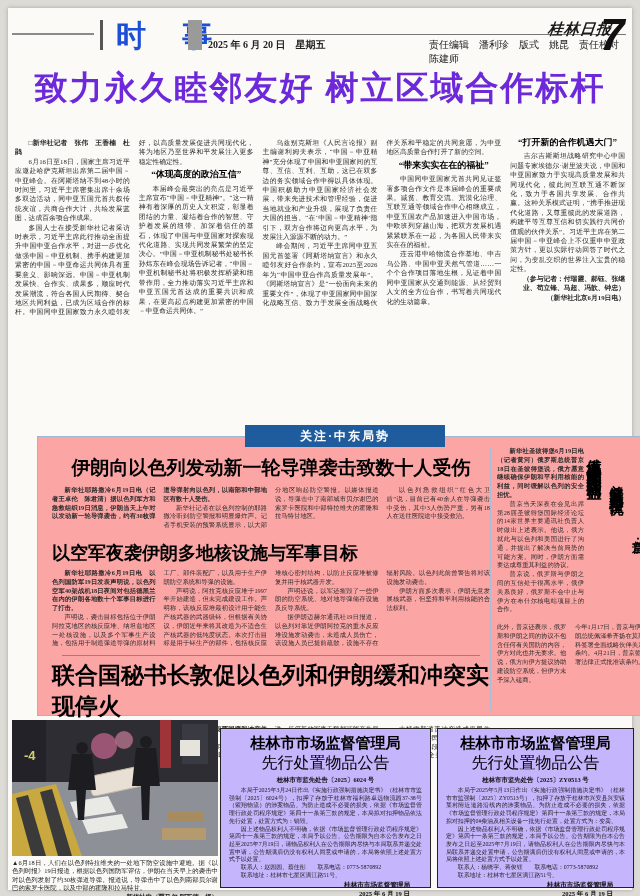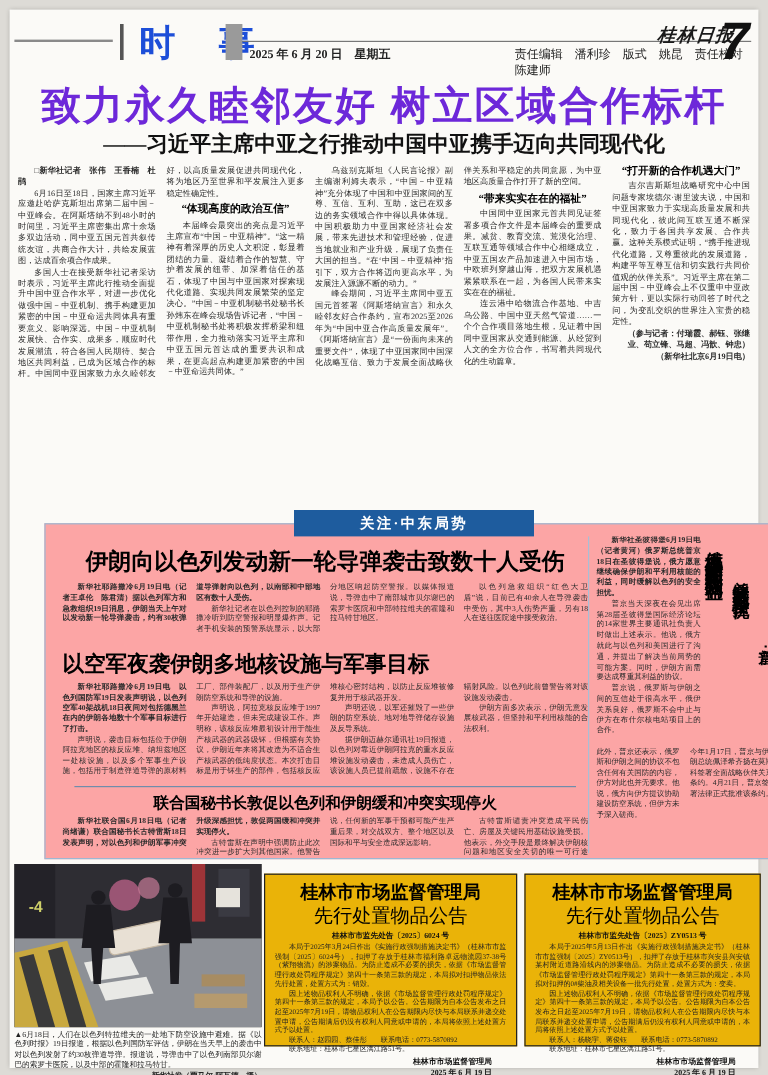--- a/index.html
+++ b/index.html
@@ -28,42 +28,42 @@
   p.sub { text-indent:0; text-align:center; font-weight:bold; font-size:9px; margin:4px 0; color:#000; }
   p.credit { text-indent:0; text-align:right; font-weight:bold; }
 
   
   .mideast { position:absolute; left:5px; top:428px; width:614px; height:280px; background:#fca5a5; border:1px solid #9db7d2;margin-left:24px; }
   .mideast-tab { position:absolute; left:207px; top:-12px; width:200px; height:22px; background:#1e5c9e; color:#fff; font-size:12px; font-weight:bold; text-align:center; line-height:22px; letter-spacing:2px; }
   .me-left { position:absolute; left:14px; top:14px; width:438px; height:260px; }
   .me-right { position:absolute; left:452px; top:10px; width:156px; height:264px; border-left:1px solid #a8bed6; padding-left:6px; }
   .me-h1 { text-align:center; font-size:19px; font-weight:900; color:#000; margin:4px 0 5px; }
   .me-h2 { text-align:left; font-size:18px; font-weight:900; color:#000; margin:5px 0 4px; }
-  .me-h3 { text-align:center; font-size:13px; font-weight:900; color:#000; margin:4px 0 3px; }
+  .me-h3 { text-align:left; font-size:23px; font-weight:900; color:#000; margin:4px 0 3px; }
   .colbody { font-size:6.3px; line-height:8.8px; color:#2b2b2b; overflow:hidden; }
   .body-a { column-count:4; column-gap:8px; height:50px; }
   .body-b { column-count:4; column-gap:8px; height:82px; }
   .body-c { column-count:4; column-gap:8px; height:36px; }
   .me-divider { border:none; border-top:1px solid #6f8dab; margin:4px 10px; }
   .putin-top { display:flex; height:172px; }
   .putin-text { width:88px; font-size:6.3px; line-height:8.8px; color:#2b2b2b; overflow:hidden; }
   .putin-heads { flex:1; display:flex; justify-content:flex-end; gap:4px; }
   .vh { writing-mode:vertical-rl; font-weight:900; color:#000; }
   .vh-main { font-size:15px; letter-spacing:2px; }
   .vh-sub { font-size:14px; letter-spacing:2px; margin-top:26px; }
   .vh-kicker { font-size:12px; margin-top:84px; font-weight:bold; }
   .putin-bottom { margin-top:4px; height:84px; column-count:2; column-gap:7px; font-size:6.3px; line-height:8.8px; color:#2b2b2b; overflow:hidden; }
 
   
   .photo { position:absolute; left:4px; top:712px; width:206px; height:136px; background:#222; }
   .photo svg { display:block; }
   .photo-caption { position:absolute; left:4px; top:851px; width:206px; font-size:6.4px; line-height:8.4px; color:#222; text-align:justify; }
   .photo-caption .credit { font-weight:bold; text-align:right; }
 
-  .notice { position:absolute; top:720px; height:144px; background:#eab308; border:1.5px solid #222; padding:5px 8px; }
+  .notice { position:absolute; top:720px; height:160px; background:#c4b5fd; border:1.5px solid #222; padding:5px 8px; }
   .notice-1 { left:212px; width:211px; }
   .notice-2 { left:429px; width:197px; }
   .notice-t1 { text-align:center; font-size:15px; font-weight:900; color:#000; font-family:"Liberation Sans",sans-serif; }
   .notice-t2 { text-align:center; font-size:16px; font-weight:400; color:#000; font-family:"Liberation Sans",sans-serif; }
   .notice-doc { text-align:center; font-size:6.4px; font-weight:bold; margin:2px 0 2px; color:#111; }
   .notice-body { font-size:5.9px; line-height:7.7px; color:#222; text-align:justify; }
   .notice-body p { text-indent:2em; }
   .notice-sig { margin-top:2px; text-align:right; font-size:6.6px; font-weight:bold; color:#111; padding-right:12px; }
 </style>
 </head>
@@ -76,21 +76,20 @@
     <div class="hdr-vbar"></div>
     <div class="hdr-section">时 事</div>
     <div class="hdr-block"></div>
     <div class="hdr-rule"></div>
     <div class="hdr-date">2025 年 6 月 20 日　星期五</div>
     <div class="hdr-meta">责任编辑　潘利珍　版式　姚昆　责任校对　陈建师</div>
     <div class="hdr-brand">桂林日报</div>
     <div class="hdr-pageno">7</div>
 
     <div class="lead-headline">致力永久睦邻友好  树立区域合作标杆</div>
-    <div class="lead-subheadline">——习近平主席中亚之行推动中国中亚携手迈向共同现代化</div>
     <div class="lead-body">
         <p class="lede">□新华社记者　张伟　王香楠　杜鹃</p>
         <p>6月16日至18日，国家主席习近平应邀赴哈萨克斯坦出席第二届中国－中亚峰会。在阿斯塔纳不到48小时的时间里，习近平主席密集出席十余场多双边活动，同中亚五国元首共叙传统友谊，共商合作大计，共绘发展蓝图，达成百余项合作成果。</p>
         <p>多国人士在接受新华社记者采访时表示，习近平主席此行推动全面提升中国中亚合作水平，对进一步优化做强中国－中亚机制、携手构建更加紧密的中国－中亚命运共同体具有重要意义、影响深远。中国－中亚机制发展快、合作实、成果多，顺应时代发展潮流，符合各国人民期待、契合地区共同利益，已成为区域合作的标杆。中国同中亚国家致力永久睦邻友好，以高质量发展促进共同现代化，将为地区乃至世界和平发展注入更多稳定性确定性。</p>
         <p class="sub">“体现高度的政治互信”</p>
         <p>本届峰会最突出的亮点是习近平主席宣布“中国－中亚精神”。“这一精神有着深厚的历史人文积淀，彰显着团结的力量、凝结着合作的智慧、守护着发展的纽带、加深着信任的基石，体现了中国与中亚国家对探索现代化道路、实现共同发展繁荣的坚定决心。”中国－中亚机制秘书处秘书长孙炜东在峰会现场告诉记者，“中国－中亚机制秘书处将积极发挥桥梁和纽带作用，全力推动落实习近平主席和中亚五国元首达成的重要共识和成果，在更高起点构建更加紧密的中国－中亚命运共同体。”</p>
         <p>乌兹别克斯坦《人民言论报》副主编谢利姆夫表示，“中国－中亚精神”充分体现了中国和中亚国家间的互尊、互信、互利、互助，这已在双多边的务实领域合作中得以具体体现。中国积极助力中亚国家经济社会发展，带来先进技术和管理经验，促进当地就业和产业升级，展现了负责任大国的担当。“在‘中国－中亚精神’指引下，双方合作将迈向更高水平，为发展注入源源不断的动力。”</p>
         <p>峰会期间，习近平主席同中亚五国元首签署《阿斯塔纳宣言》和永久睦邻友好合作条约，宣布2025至2026年为“中国中亚合作高质量发展年”。《阿斯塔纳宣言》是“一份面向未来的重要文件”，体现了中亚国家同中国深化战略互信、致力于发展全面战略伙伴关系和平稳定的共同意愿，为中亚地区高质量合作打开了新的空间。</p>
         <p class="sub">“带来实实在在的福祉”</p>
         <p>中国同中亚国家元首共同见证签署多项合作文件是本届峰会的重要成果。减贫、教育交流、荒漠化治理、互联互通等领域合作中心相继成立，中亚五国农产品加速进入中国市场，中欧班列穿越山海，把双方发展机遇紧紧联系在一起，为各国人民带来实实在在的福祉。</p>

